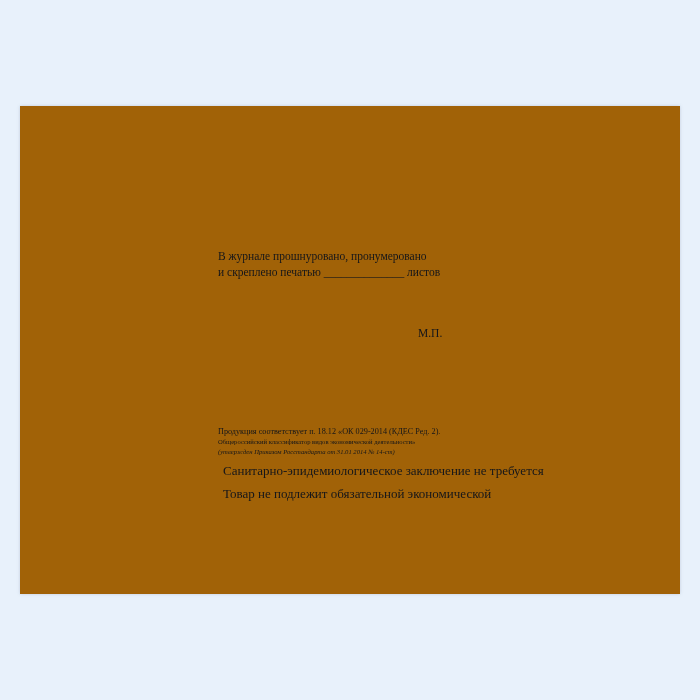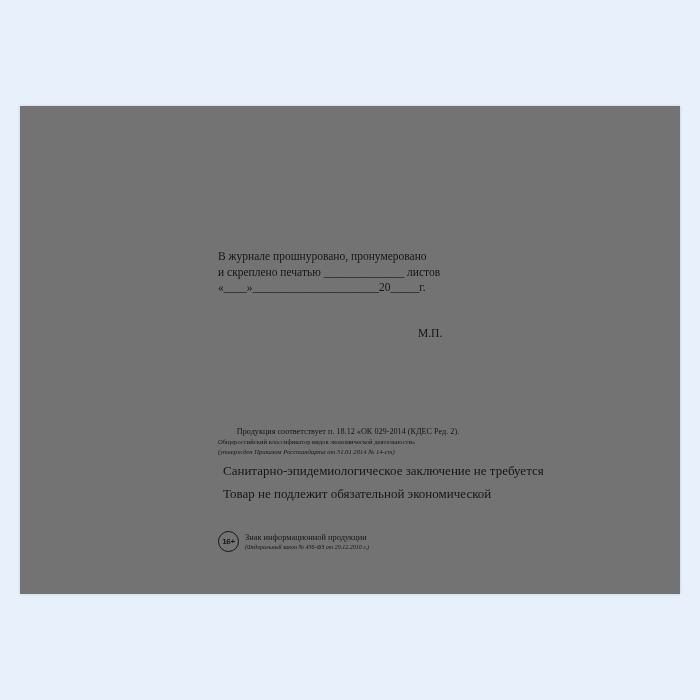--- a/index.html
+++ b/index.html
@@ -18,21 +18,21 @@
     width: 700px;
     height: 700px;
   }
   
   .sheet {
     position: absolute;
     left: 20px;
     top: 106px;
     width: 660px;
     height: 488px;
-    background: #737373;
+    background: #a16207;
     box-shadow: 0 0 3px rgba(120,140,165,0.35);
   }
   .sheet-inner {
     position: absolute;
     left: 0;
     top: 0;
     right: 0;
     bottom: 0;
   }
   
@@ -61,21 +61,20 @@
     position: absolute;
     left: 198px;
     top: 320px;
     width: 260px;
     color: #15161a;
   }
   .legal .l1 {
     font-size: 8.2px;
     line-height: 11px;
     white-space: nowrap;
-    text-align: center;
   }
   .legal .l2 {
     font-size: 6.6px;
     line-height: 9.5px;
     white-space: nowrap;
   }
   .legal .l3 {
     font-size: 6.6px;
     line-height: 9.5px;
     font-style: italic;
@@ -137,40 +136,32 @@
 <body>
 
 <div id="stage">
 
   <div class="sheet">
     <div class="sheet-inner">
 
       <div class="center-block">
         <div class="line">В журнале прошнуровано, пронумеровано</div>
         <div class="line">и скреплено печатью ______________ листов</div>
-        <div class="line">«____»______________________20_____г.</div>
       </div>
 
       <div class="mp">М.П.</div>
 
       <div class="legal">
         <div class="l1">Продукция соответствует п. 18.12 «ОК 029-2014 (КДЕС Ред. 2).</div>
         <div class="l2">Общероссийский классификатор видов экономической деятельности»</div>
         <div class="l3">(утвержден Приказом Росстандарта от 31.01 2014 № 14-ст)</div>
         <div class="spacer"></div>
         <div class="item">Санитарно-эпидемиологическое заключение не требуется</div>
         <div class="item-gap"></div>
         <div class="item">Товар не подлежит обязательной экономической</div>
         <div class="item-gap"></div>
       </div>
 
-      <div class="age-row">
-        <div class="age-badge">16+</div>
-        <div class="age-texts">
-          <div class="age-title">Знак информационной продукции</div>
-          <div class="age-sub">(Федеральный закон № 436-ФЗ от 29.12.2010 г.)</div>
-        </div>
-      </div>
 
     </div>
   </div>
 
 </div>
 
 </body></html>

